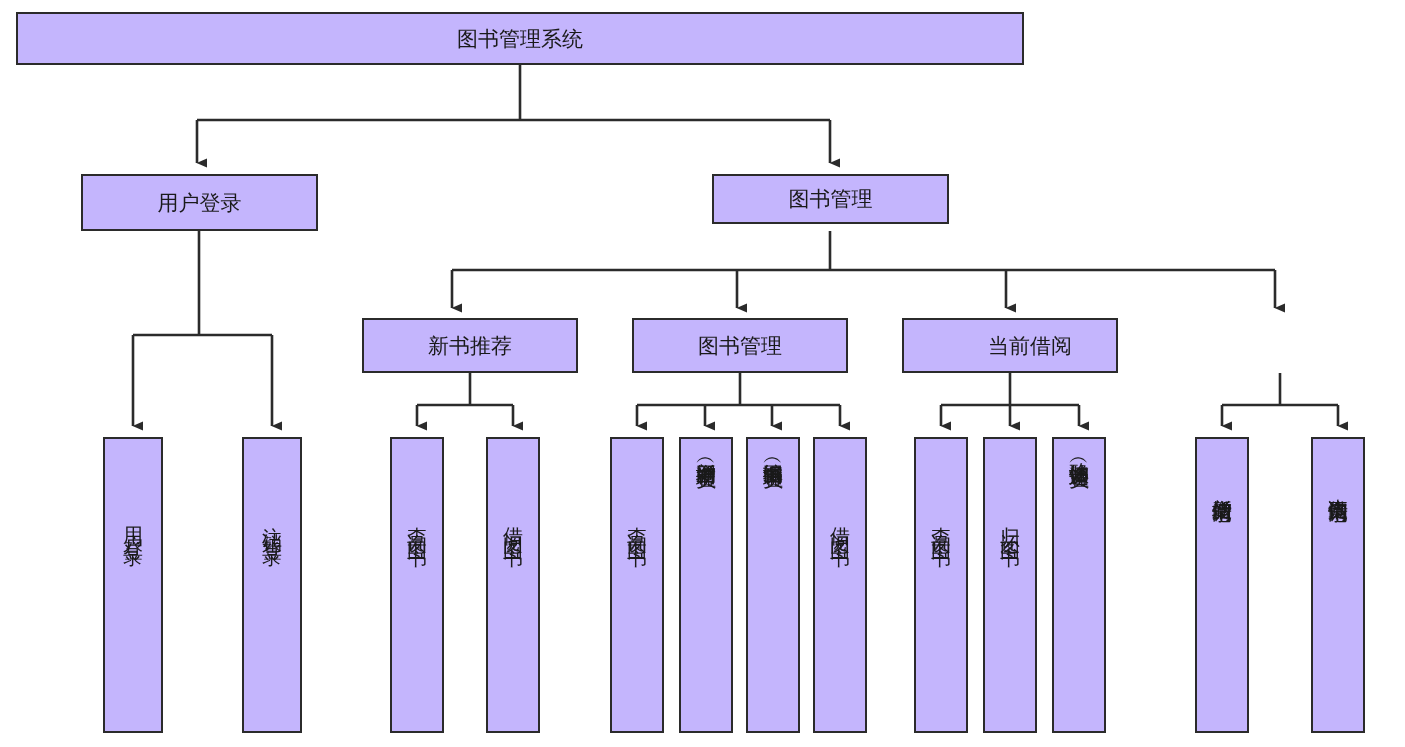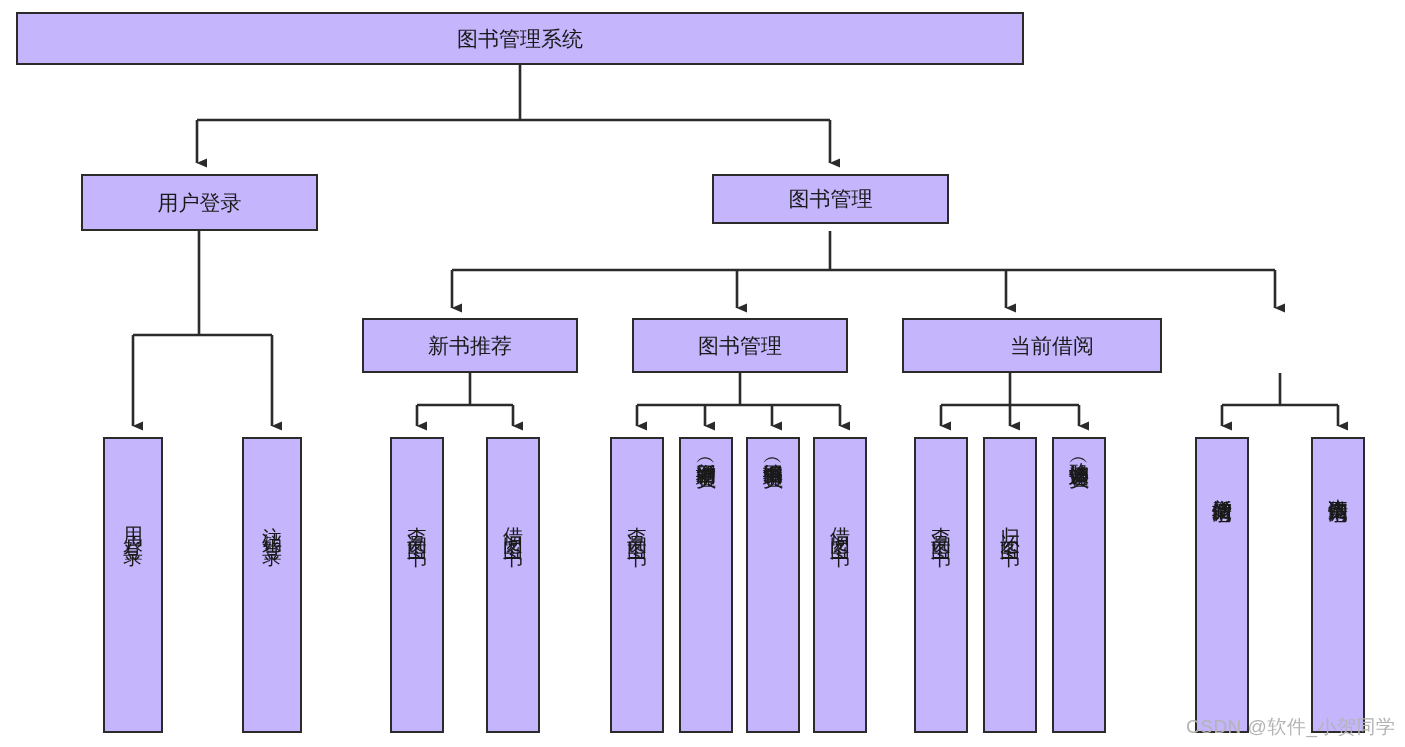--- a/index.html
+++ b/index.html
@@ -141,21 +141,21 @@
   <div class="node node-l2" style="left:712px; top:174px; width:237px; height:50px;">
     <span>图书管理</span>
   </div>
 
   <div class="node node-l3" style="left:362px; top:318px; width:216px; height:55px;">
     <span>新书推荐</span>
   </div>
   <div class="node node-l3" style="left:632px; top:318px; width:216px; height:55px;">
     <span>图书管理</span>
   </div>
-  <div class="node node-l3" style="left:902px; top:318px; width:260px; height:55px;padding-left:40px;">
+  <div class="node node-l3" style="left:902px; top:318px; width:216px; height:55px;padding-left:40px;">
     <span>当前借阅</span>
   </div>
 
   <div class="node node-leaf" style="left:103px; top:437px; width:60px; height:296px; padding-top:72px;">
     <span class="vtext-wide">用户登录</span>
   </div>
   <div class="node node-leaf" style="left:242px; top:437px; width:60px; height:296px; padding-top:72px;">
     <span class="vtext-wide">注销登录</span>
   </div>
 
@@ -189,15 +189,14 @@
     <span class="vtext">确认归还（管理员）</span>
   </div>
 
   <div class="node node-leaf" style="left:1195px; top:437px; width:54px; height:296px; padding-top:44px;">
     <span class="vtext">新增借阅记录</span>
   </div>
   <div class="node node-leaf" style="left:1311px; top:437px; width:54px; height:296px; padding-top:44px;">
     <span class="vtext">查询借阅记录</span>
   </div>
 
-  <div id="watermark">CSDN @软件_小贺同学</div>
 
 </div>
 
 </body></html>

